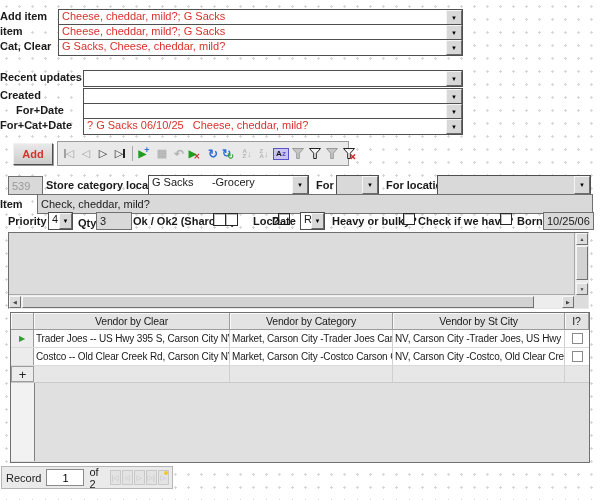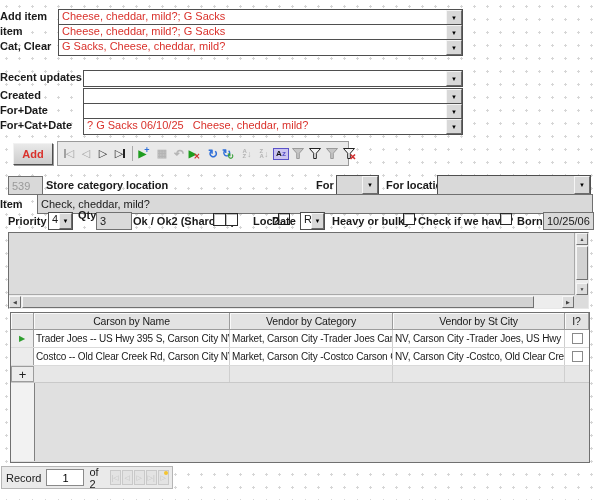--- a/index.html
+++ b/index.html
@@ -97,21 +97,21 @@
   <div class="lbl" style="left:0;top:71px;width:79px">Recent updates</div>
   <div class="combo" style="left:83px;top:70px;width:378px;height:15px">
     <span class="val"></span>
     <span class="dbtn">▼</span>
   </div>
   <div class="lbl" style="left:0;top:89px;width:79px">Created</div>
   <div class="combo" style="left:83px;top:88px;width:378px;height:15px">
     <span class="val"></span>
     <span class="dbtn">▼</span>
   </div>
-  <div class="lbl" style="left:0;top:104px;width:79px">For+Date</div>
+  <div class="lbl" style="left:16px;top:104px;width:79px">For+Date</div>
   <div class="combo" style="left:83px;top:103px;width:378px;height:15px">
     <span class="val"></span>
     <span class="dbtn">▼</span>
   </div>
   <div class="lbl" style="left:0;top:119px;width:79px">For+Cat+Date</div>
   <div class="combo red" style="left:83px;top:118px;width:378px;height:15px">
     <span class="val">? G Sacks 06/10/25   Cheese, cheddar, mild?</span>
     <span class="dbtn">▼</span>
   </div>
 
@@ -182,40 +182,44 @@
       <span class="ticon">
         <svg width="14" height="13" viewBox="0 0 14 13">
           <path d="M1.5 1.5 H12.5 L8.3 6.2 V11.5 H5.7 V6.2 Z" fill="#f4f4f4" stroke="#222"></path>
           <path d="M8.5 7.5 L13 12 M13 7.5 L8.5 12" stroke="#d03030" stroke-width="1.6"></path>
         </svg>
       </span>
     </div>
 
   <div class="field idfield" style="left:8px;top:176px;width:30px;height:17px">539</div>
   <div class="lbl" style="left:46px;top:179px;width:110px;text-align:left">Store category location</div>
+  <div class="combo" style="left:148px;top:175px;width:159px;height:18px">
+    <span class="val">G Sacks      -Grocery</span>
+    <span class="dbtn">▼</span>
+  </div>
   <div class="lbl" style="left:316px;top:179px;width:20px;text-align:left">For</div>
   <div class="combo grayfill" style="left:336px;top:175px;width:41px;height:18px">
     <span class="val"></span>
     <span class="dbtn">▼</span>
   </div>
   <div class="lbl" style="left:386px;top:179px;width:60px;text-align:left">For location</div>
   <div class="combo grayfill" style="left:437px;top:175px;width:152px;height:18px">
     <span class="val"></span>
     <span class="dbtn">▼</span>
   </div>
 
   <div class="lbl" style="left:0;top:198px;width:33px">Item</div>
   <div class="field" style="left:37px;top:194px;width:551px;height:18px">Check, cheddar, mild?</div>
 
   <div class="lbl" style="left:8px;top:215px;width:40px;text-align:left">Priority</div>
   <div class="combo" style="left:48px;top:212px;width:23px;height:16px">
     <span class="val">4</span>
     <span class="dbtn" style="width:11px">▼</span>
   </div>
-  <div class="lbl" style="left:78px;top:209px;width:20px;text-align:left">Qty</div>
+  <div class="lbl" style="left:78px;top:217px;width:20px;text-align:left">Qty</div>
   <div class="field" style="left:96px;top:212px;width:31px;height:16px">3</div>
   <div class="lbl" style="left:133px;top:215px;width:110px;text-align:left">Ok / Ok2 (Sharon's)</div>
   <span class="cb big" style="left:213px;top:213px"></span>
   <span class="cb big" style="left:225px;top:213px"></span>
   <div class="lbl" style="left:253px;top:215px;width:25px;text-align:left">Loc?</div>
   <span class="cb" style="left:278px;top:213px"></span>
   <div class="lbl" style="left:272px;top:215px;width:25px">Date</div>
   <div class="combo" style="left:300px;top:212px;width:23px;height:16px">
     <span class="val">R</span>
     <span class="dbtn" style="width:11px">▼</span>
@@ -236,21 +240,21 @@
     <div class="hsb">
       <span class="sbtn" style="left:0;bottom:0">◀</span>
       <span class="thumb" style="left:13px;bottom:0;right:40px;height:12px"></span>
       <span class="sbtn" style="right:0;bottom:0">▶</span>
     </div>
   </div>
 
   <div class="grid">
     <div class="ghead">
       <div class="gh w-sel"></div>
-      <div class="gh w1">Carson by Name</div>
+      <div class="gh w1">Vendor by Clear</div>
       <div class="gh w2">Vendor by Category</div>
       <div class="gh w3">Vendor by St City</div>
       <div class="gh w4">I?</div>
     </div>
     <div>
         <div class="trow">
     <div class="cell selc w-sel"><span class="cur-marker">▶</span></div>
     <div class="cell w1">Trader Joes -- US Hwy 395 S, Carson City NV</div>
     <div class="cell w2">Market, Carson City -Trader Joes Cars</div>
     <div class="cell w3">NV, Carson City -Trader Joes, US Hwy 395</div>

